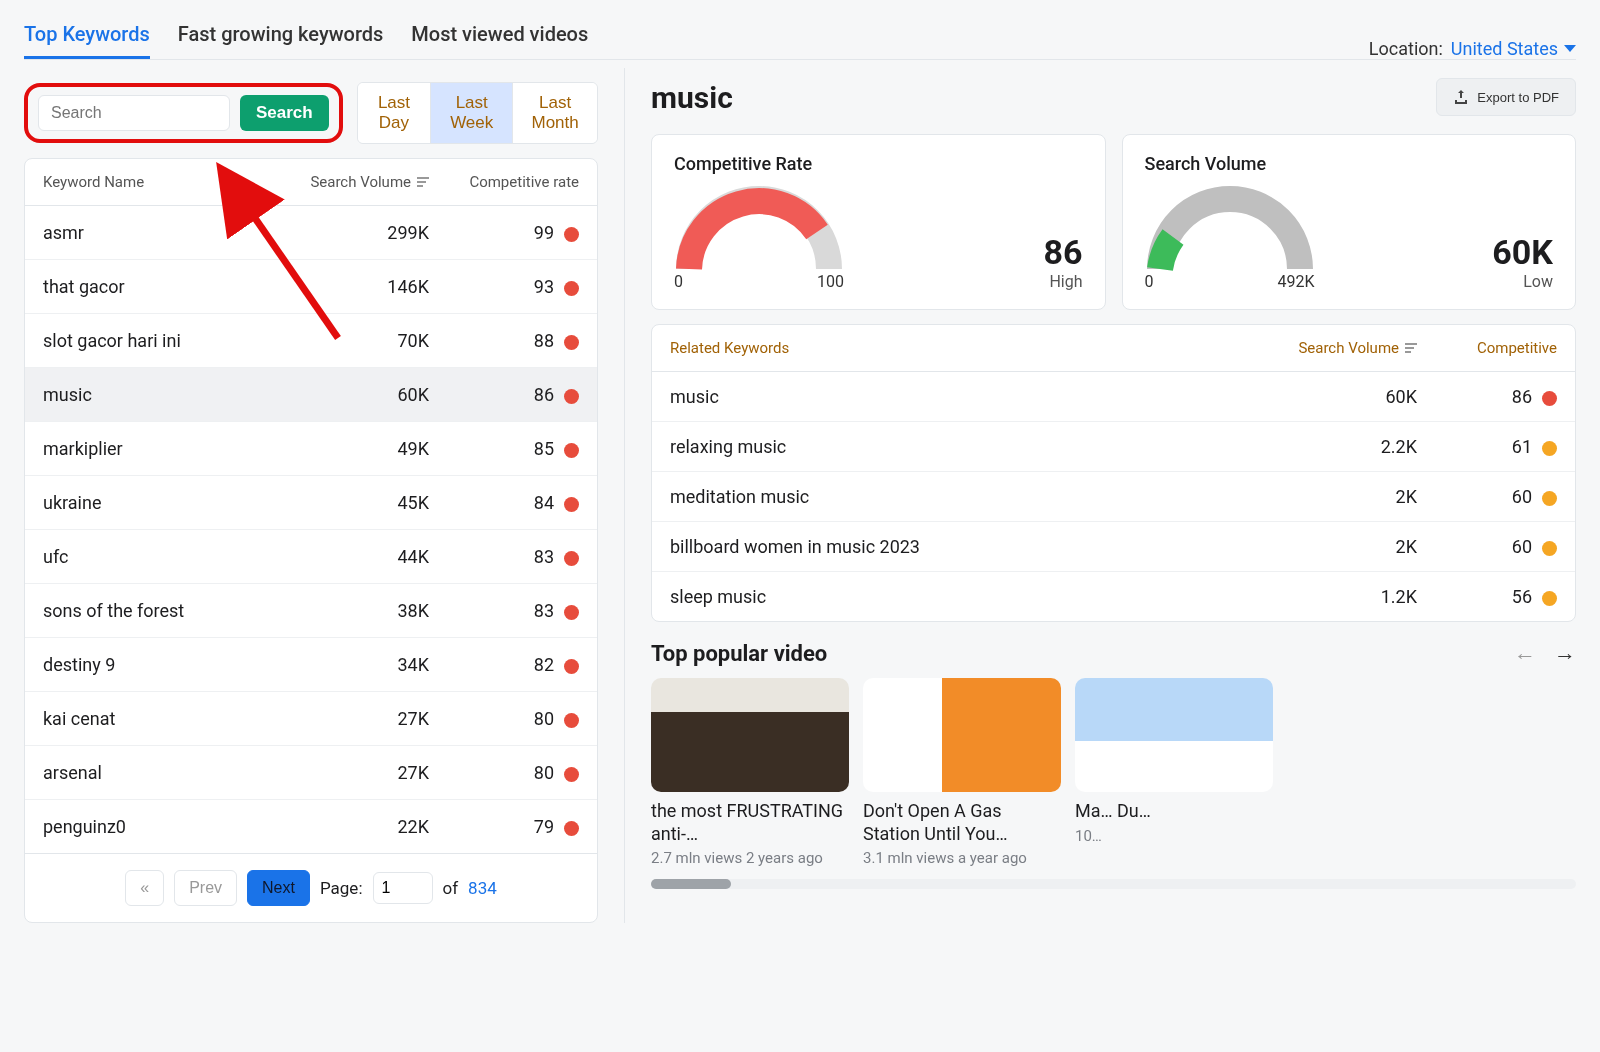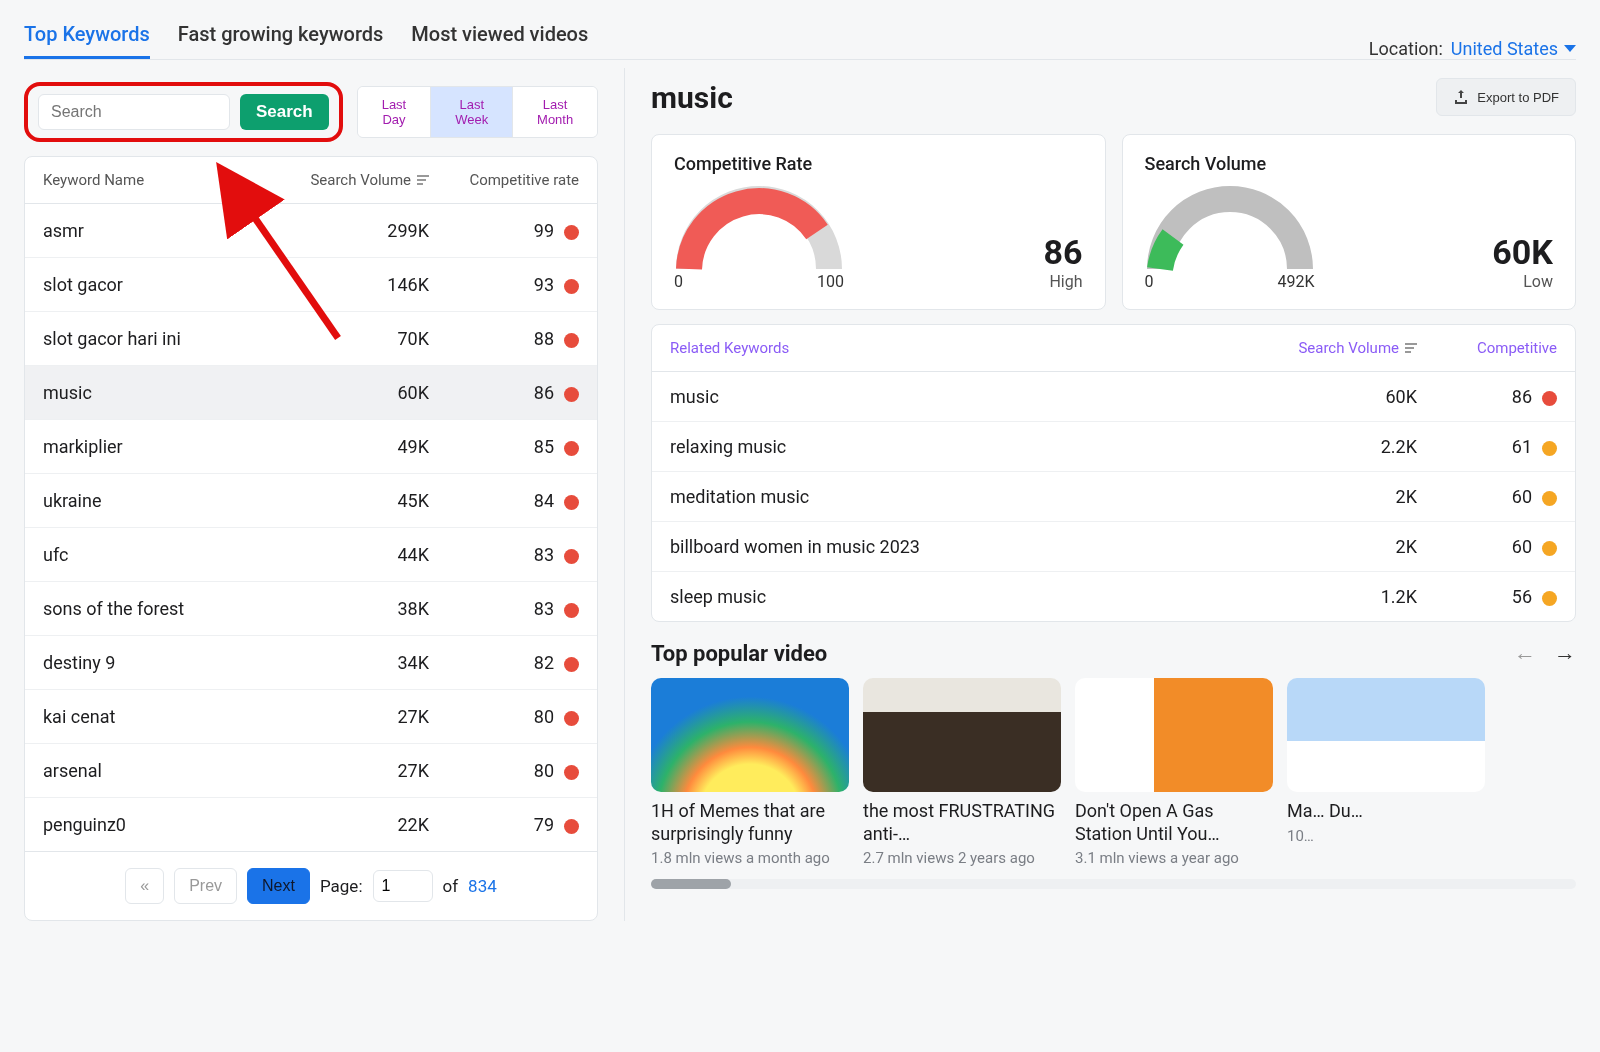--- a/index.html
+++ b/index.html
@@ -36,21 +36,21 @@
   
   .layout{display:grid;grid-template-columns:600px 1fr;gap:0;margin-top:8px;}
   .left{padding-right:26px;}
   .right{padding-left:26px;border-left:1px solid var(--border);}
   
   .search-row{display:flex;align-items:center;gap:14px;margin-top:14px;}
   .search-box{display:flex;gap:10px;border:4px solid #e20d0d;border-radius:16px;padding:8px 10px;position:relative;}
   .search-inp{width:192px;padding:8px 12px;border:1px solid var(--border);border-radius:6px;font-size:16px;}
   .search-btn{background:#0d9f6e;color:#fff;border:none;border-radius:6px;padding:8px 16px;font-size:17px;font-weight:600;cursor:pointer;}
   .period{display:flex;border:1px solid var(--border);border-radius:6px;overflow:hidden;}
-  .period button{background:#fff;border:none;padding:10px 14px;font-size:13px;color:#a21caf;border-left:1px solid var(--border);cursor:pointer;}
+  .period button{background:#fff;border:none;padding:10px 14px;font-size:17px;color:#a16207;border-left:1px solid var(--border);cursor:pointer;}
   .period button:first-child{border-left:none;}
   .period button.sel{background:var(--sel);}
   
   .card{background:var(--card);border:1px solid var(--border);border-radius:8px;margin-top:14px;overflow:hidden;}
   .th-row{display:grid;grid-template-columns:1fr 150px 150px;padding:14px 18px;font-size:15px;color:#555;border-bottom:1px solid var(--border);}
   .th-r{text-align:right;display:flex;justify-content:flex-end;align-items:center;gap:6px;}
   .row{display:grid;grid-template-columns:1fr 150px 150px;padding:16px 18px;font-size:18px;border-bottom:1px solid #eef0f2;align-items:center;}
   .row:last-child{border-bottom:none;}
   .row.sel{background:#f0f1f3;}
   .c-r{text-align:right;}
@@ -75,21 +75,21 @@
   .gcard{background:#fff;border:1px solid var(--border);border-radius:8px;padding:18px 22px;}
   .gcard h3{margin:0 0 10px;font-size:18px;font-weight:500;}
   .gwrap{display:flex;align-items:flex-end;justify-content:space-between;}
   .arc{width:170px;}
   .gnums{text-align:right;}
   .gnums .v{font-size:34px;font-weight:700;}
   .gnums .l{font-size:16px;color:#555;}
   .scale{display:flex;justify-content:space-between;font-size:16px;color:#333;margin-top:-6px;}
   
   .rel-card{background:#fff;border:1px solid var(--border);border-radius:8px;margin-top:14px;overflow:hidden;}
-  .rth{display:grid;grid-template-columns:1fr 170px 140px;padding:14px 18px;font-size:15px;color:#8b5cf6;border-bottom:1px solid var(--border);}
+  .rth{display:grid;grid-template-columns:1fr 170px 140px;padding:14px 18px;font-size:15px;color:#a16207;border-bottom:1px solid var(--border);}
   .rrow{display:grid;grid-template-columns:1fr 170px 140px;padding:14px 18px;font-size:18px;border-bottom:1px solid #eef0f2;align-items:center;}
   .rrow:last-child{border-bottom:none;}
   
   .vh{display:flex;justify-content:space-between;align-items:center;margin:18px 0 12px;}
   .vh h3{margin:0;font-size:22px;font-weight:700;}
   .navarr{display:flex;gap:18px;color:#999;font-size:22px;}
   .vids{display:flex;gap:14px;overflow:hidden;}
   .vid{flex:0 0 198px;}
   .thumb{width:198px;height:114px;border-radius:10px;background:#ddd;}
   .vt{font-size:18px;line-height:1.25;margin:8px 0 4px;overflow:hidden;display:-webkit-box;-webkit-line-clamp:2;-webkit-box-orient:vertical;}
@@ -161,21 +161,21 @@
           </div>
           <div class="th-r">Competitive rate</div>
         </div>
         <div id="kw-rows">
             <div class="row">
               <div>asmr</div>
               <div class="c-r">299K</div>
               <div class="c-r">99<span class="dot red"></span></div>
             </div>
             <div class="row">
-              <div>slot gacor</div>
+              <div>that gacor</div>
               <div class="c-r">146K</div>
               <div class="c-r">93<span class="dot red"></span></div>
             </div>
             <div class="row">
               <div>slot gacor hari ini</div>
               <div class="c-r">70K</div>
               <div class="c-r">88<span class="dot red"></span></div>
             </div>
             <div class="row sel">
               <div>music</div>
@@ -332,25 +332,20 @@
 
       <div class="vh">
         <h3>Top popular video</h3>
         <div class="navarr">
           <span>←</span>
           <span style="color:#333">→</span>
         </div>
       </div>
       <div class="vids" id="vids">
           <div class="vid">
-            <div class="thumb t1"></div>
-            <div class="vt">1H of Memes that are surprisingly funny</div>
-            <div class="vm">1.8 mln views a month ago</div>
-          </div>
-          <div class="vid">
             <div class="thumb t2"></div>
             <div class="vt">the most FRUSTRATING anti-…</div>
             <div class="vm">2.7 mln views 2 years ago</div>
           </div>
           <div class="vid">
             <div class="thumb t3"></div>
             <div class="vt">Don't Open A Gas Station Until You…</div>
             <div class="vm">3.1 mln views a year ago</div>
           </div>
           <div class="vid">

